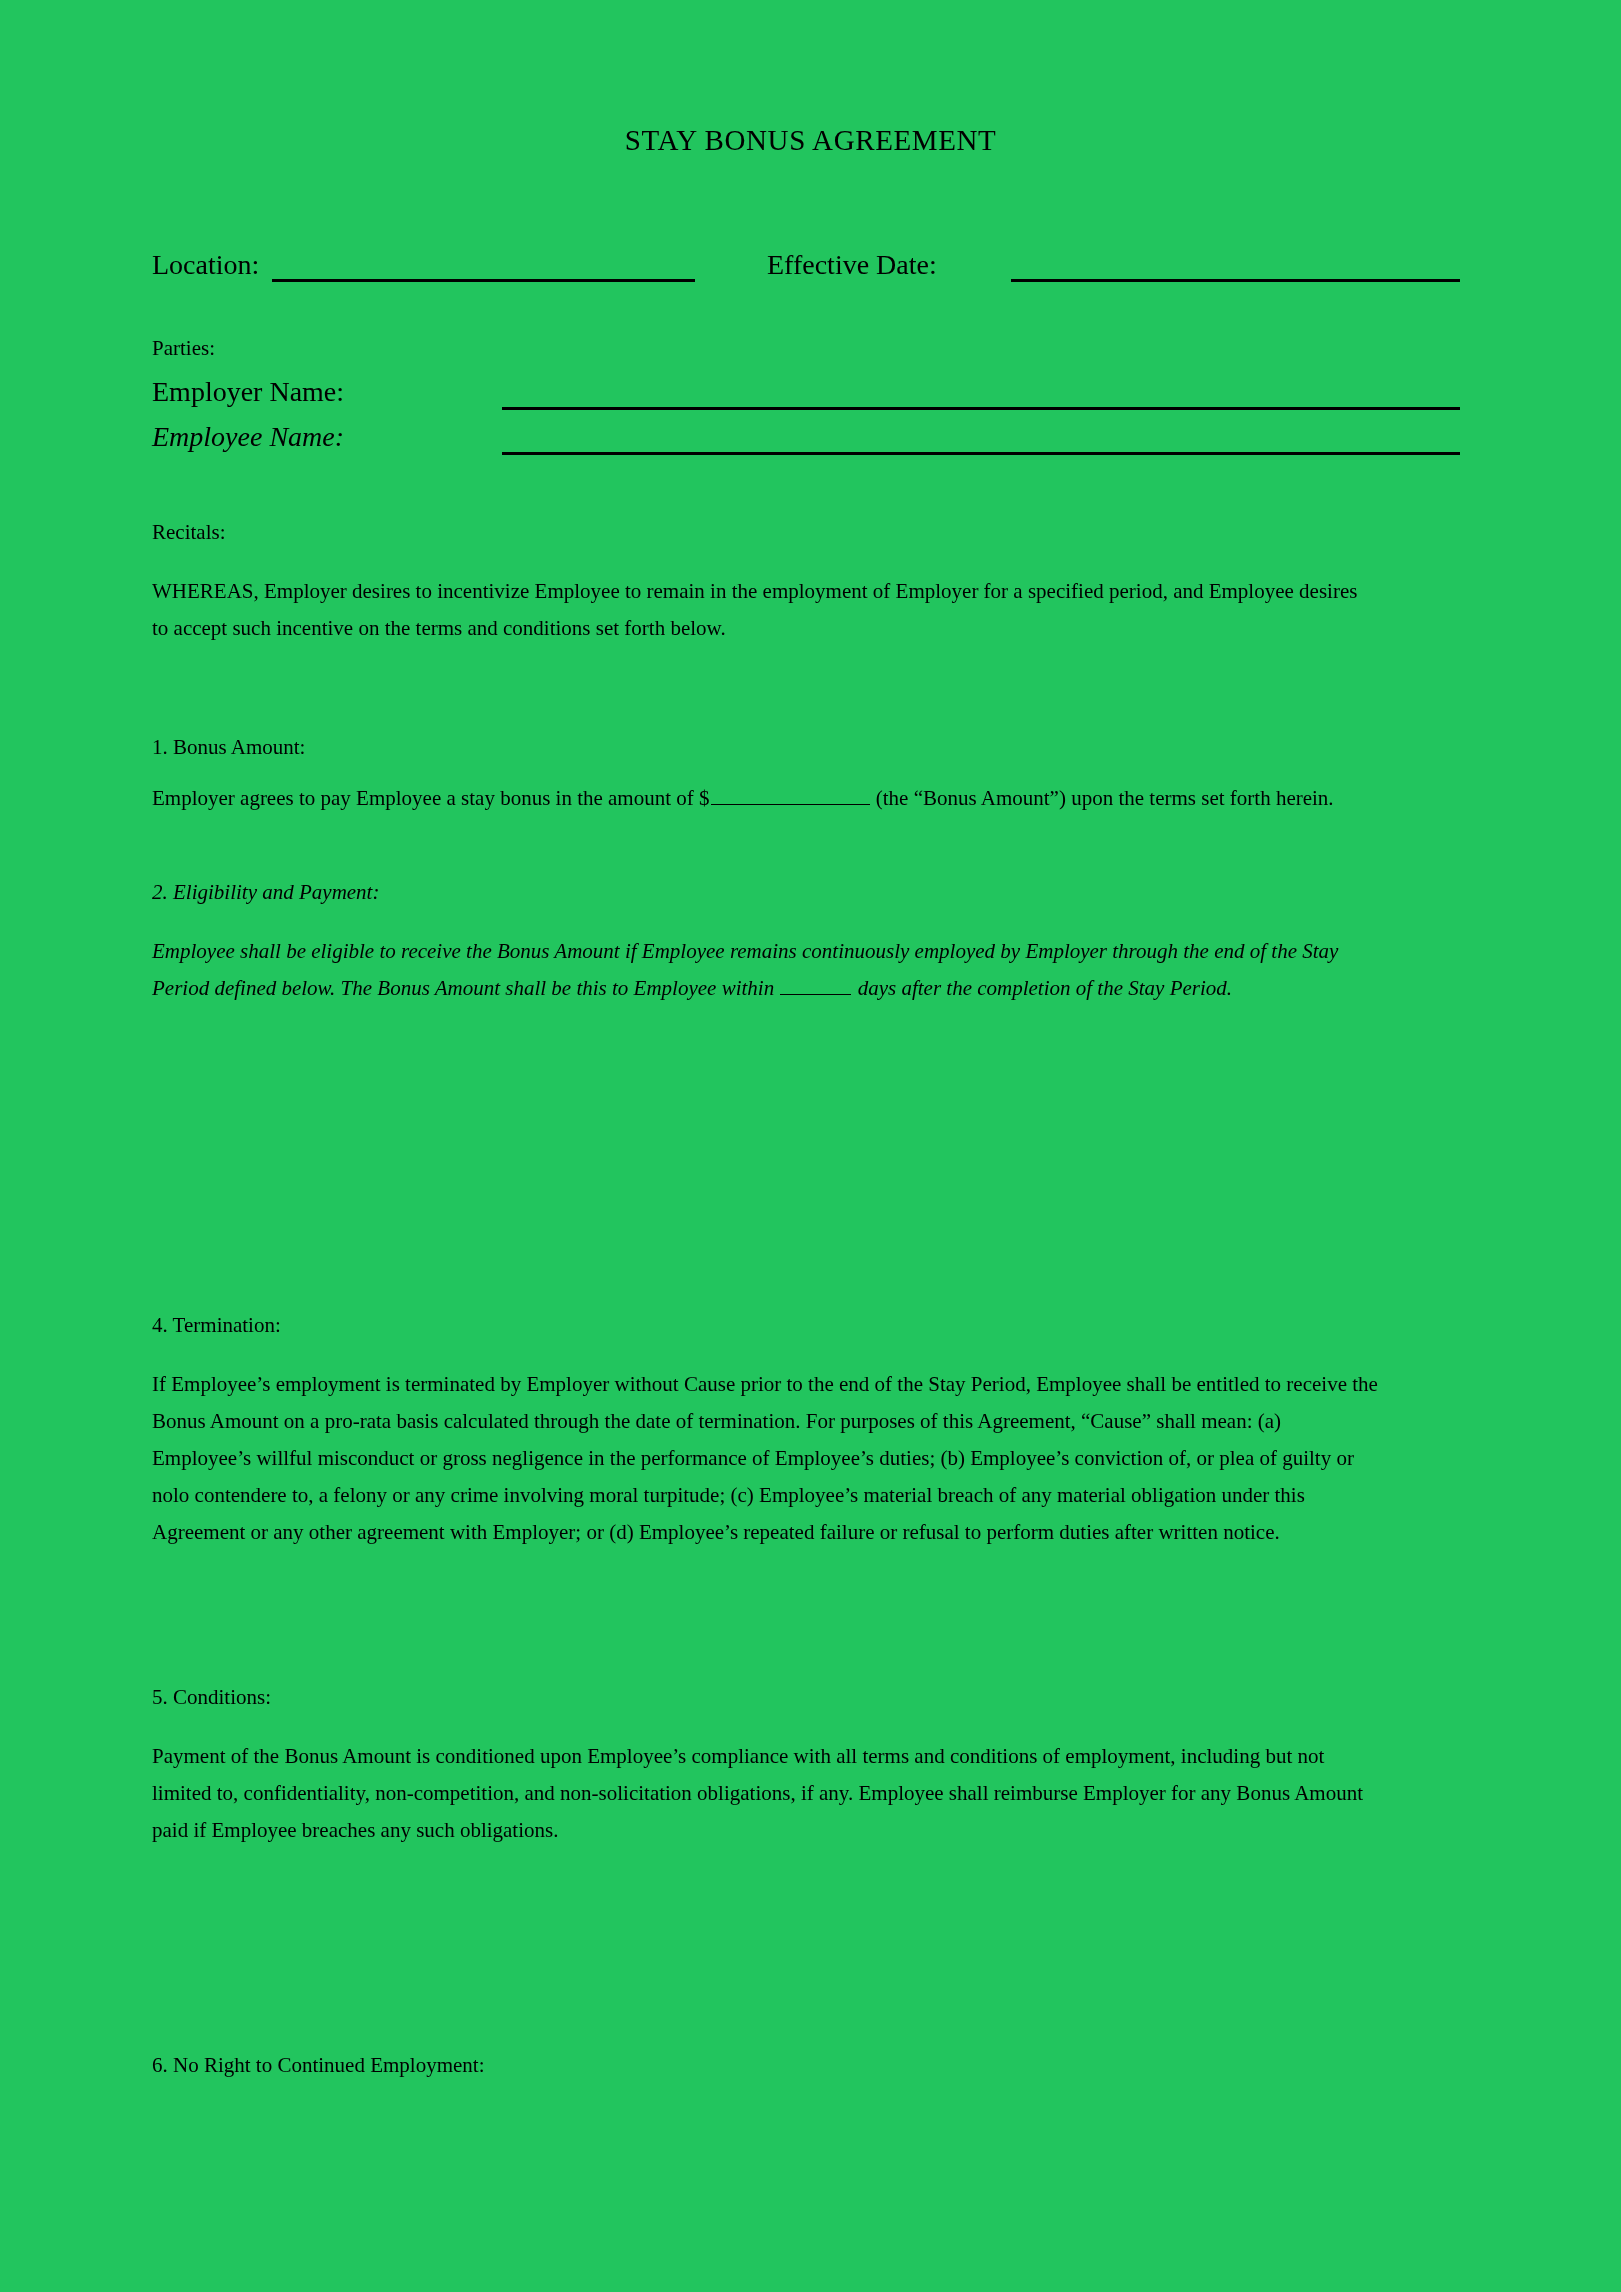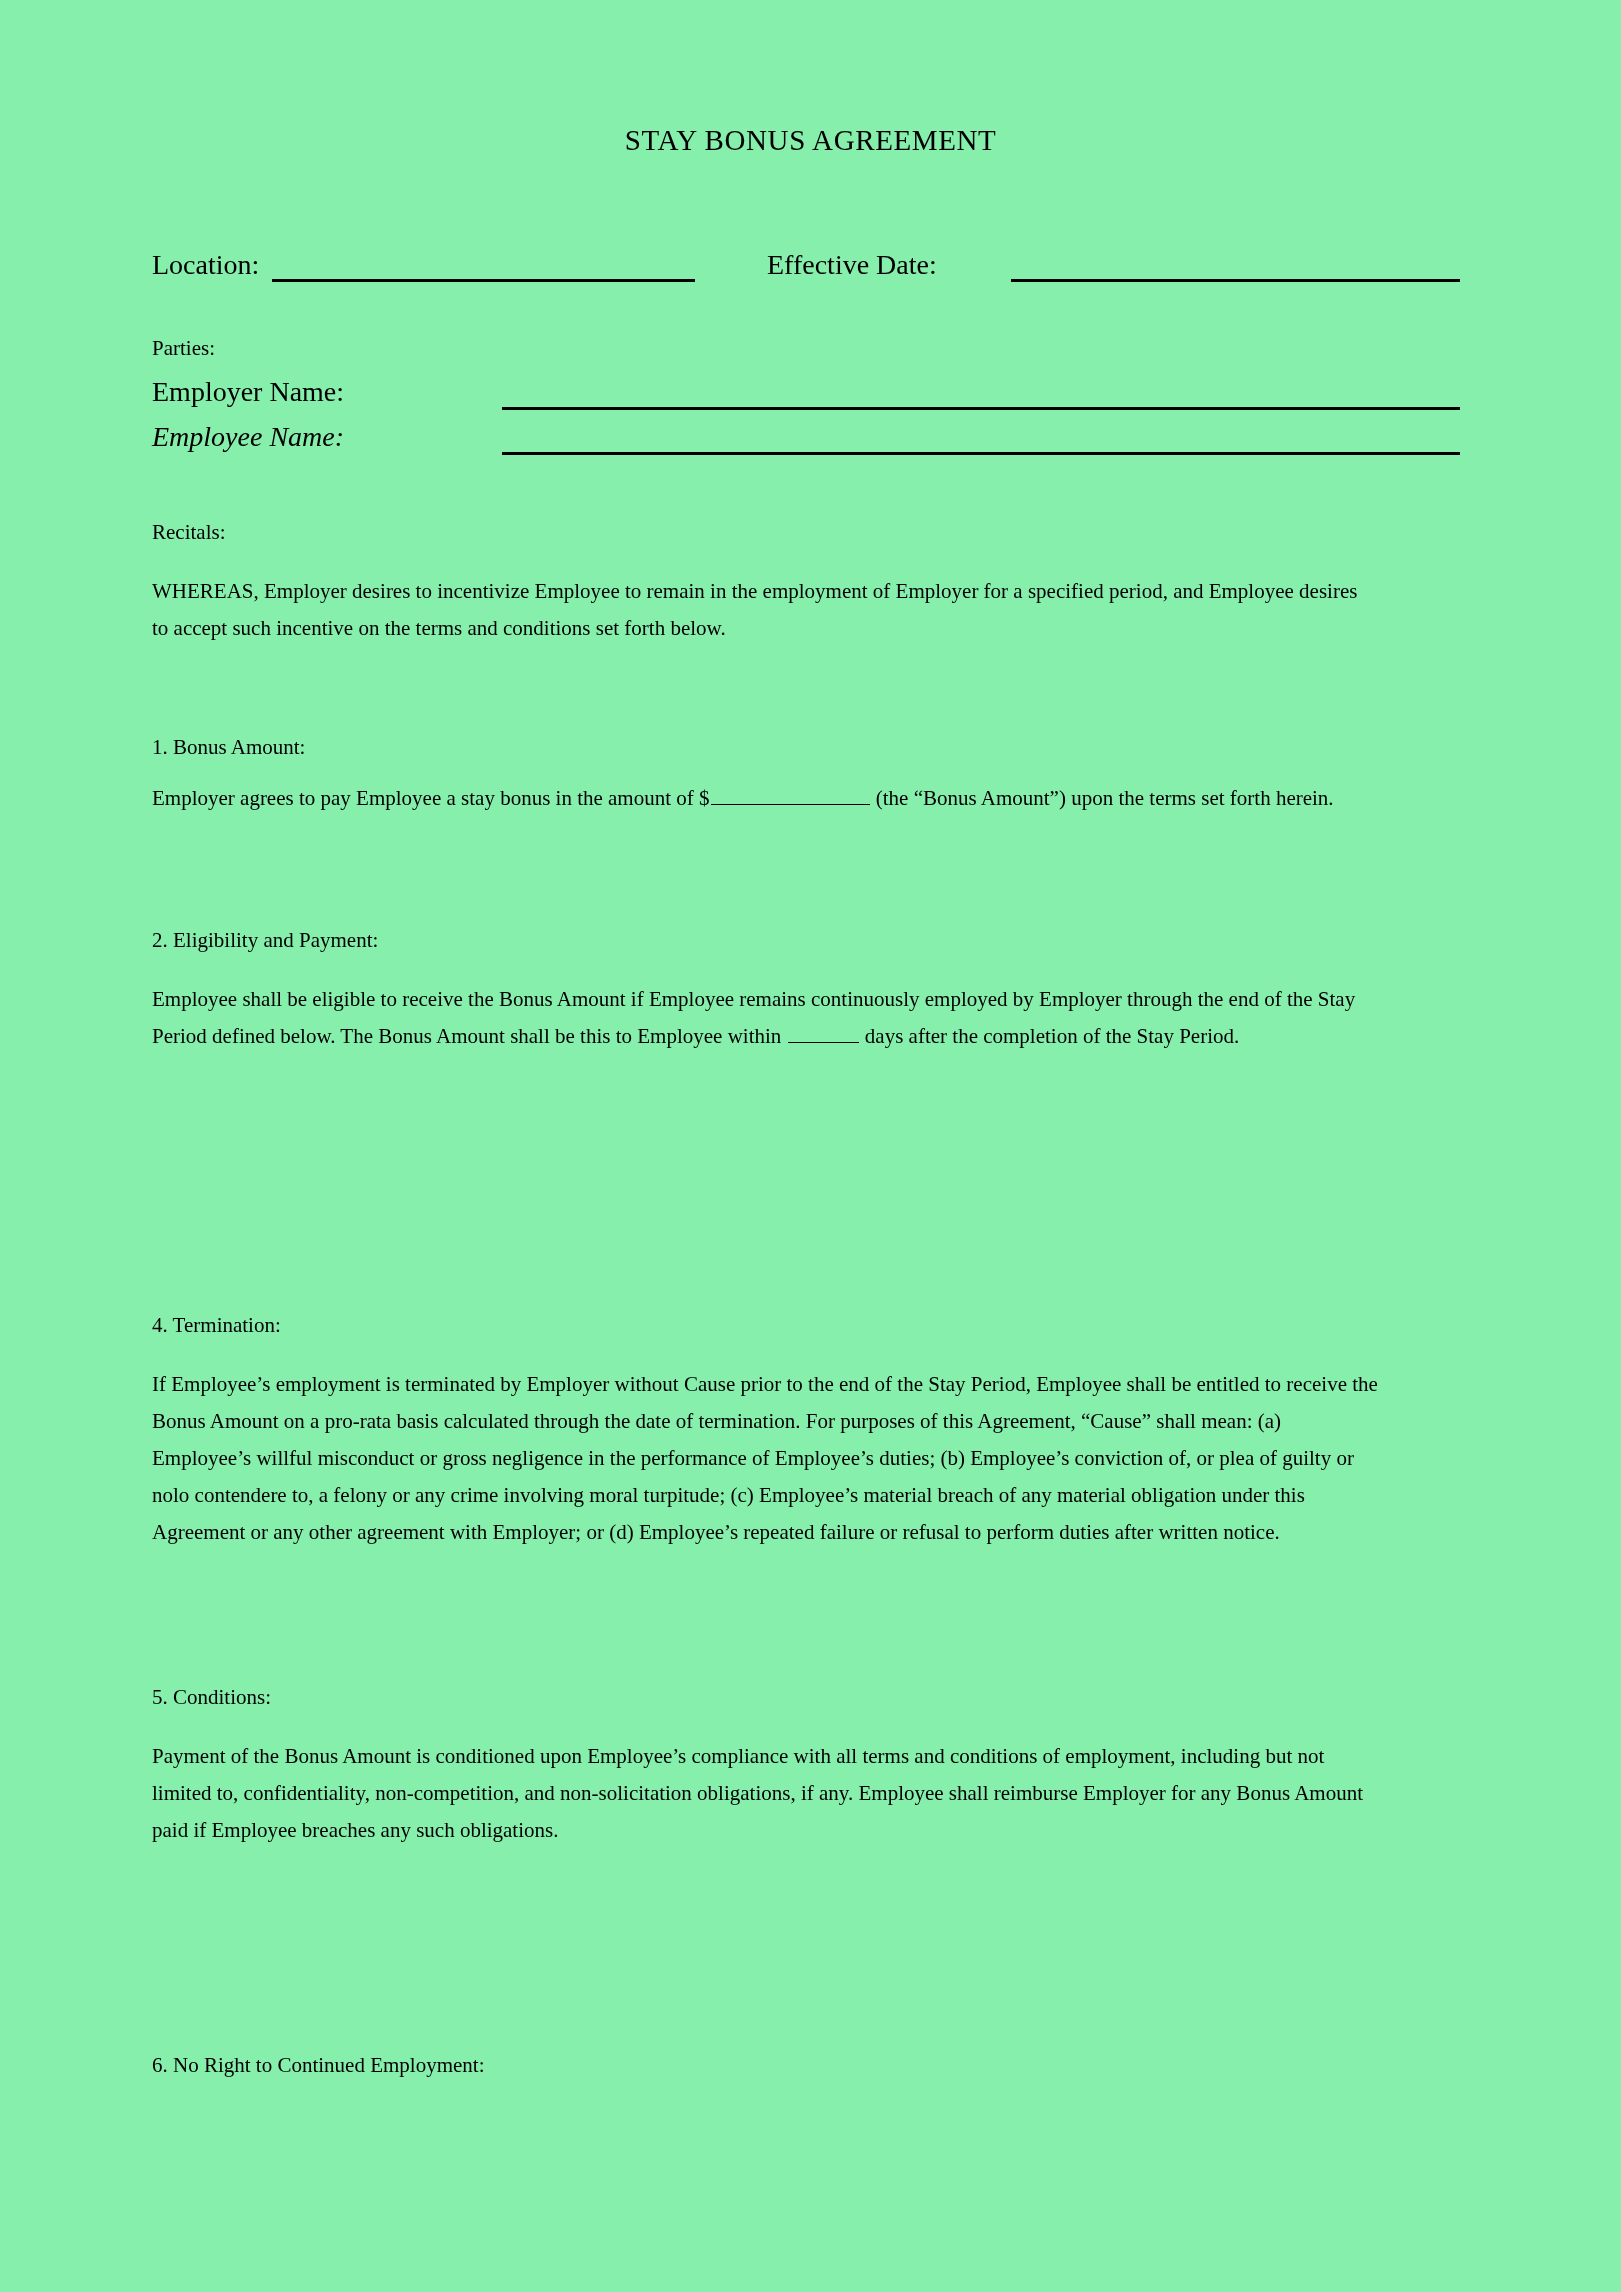--- a/index.html
+++ b/index.html
@@ -13,21 +13,21 @@
     height: 2293px;
     font-family: "Liberation Serif", "DejaVu Serif", serif;
     color: #000000;
     -webkit-font-smoothing: antialiased;
   }
 
   .page {
     position: relative;
     width: 1621px;
     height: 2293px;
-    background: #86efac;
+    background: #22c55e;
     box-sizing: border-box;
     padding: 0;
     overflow: hidden;
   }
 
   
   .doc-title {
     position: absolute;
     top: 123px;
     left: 0;
@@ -126,21 +126,21 @@
     <div class="para" style="margin-top:21.6px; width:1225px;">WHEREAS, Employer desires to incentivize Employee to remain in the employment of Employer for a specified period, and Employee desires to accept such incentive on the terms and conditions set forth below.</div>
   </div>
 
   <div class="content" style="top:729px;">
     <div class="heading">1. Bonus Amount:</div>
     <div class="para" style="margin-top:14px; width:1225px;">
       <span>Employer agrees to pay Employee a stay bonus in the amount of $</span><span class="blank blank-amount"></span><span> (the “Bonus Amount”) upon the terms set forth herein.</span>
     </div>
   </div>
 
-  <div class="content" style="top:922px;">
+  <div class="content" style="top:874px;font-style:italic;">
     <div class="heading">2. Eligibility and Payment:</div>
     <div class="para" style="margin-top:21.6px; width:1225px;">
       <span>Employee shall be eligible to receive the Bonus Amount if Employee remains continuously employed by Employer through the end of the Stay Period defined below. The Bonus Amount shall be this to Employee within </span><span class="blank blank-days"></span><span> days after the completion of the Stay Period.</span>
     </div>
   </div>
 
 
   <div class="content" style="top:1307px;">
     <div class="heading">4. Termination:</div>
     <div class="para" style="margin-top:21.6px; width:1230px;">If Employee’s employment is terminated by Employer without Cause prior to the end of the Stay Period, Employee shall be entitled to receive the Bonus Amount on a pro-rata basis calculated through the date of termination. For purposes of this Agreement, “Cause” shall mean: (a) Employee’s willful misconduct or gross negligence in the performance of Employee’s duties; (b) Employee’s conviction of, or plea of guilty or nolo contendere to, a felony or any crime involving moral turpitude; (c) Employee’s material breach of any material obligation under this Agreement or any other agreement with Employer; or (d) Employee’s repeated failure or refusal to perform duties after written notice.</div>

